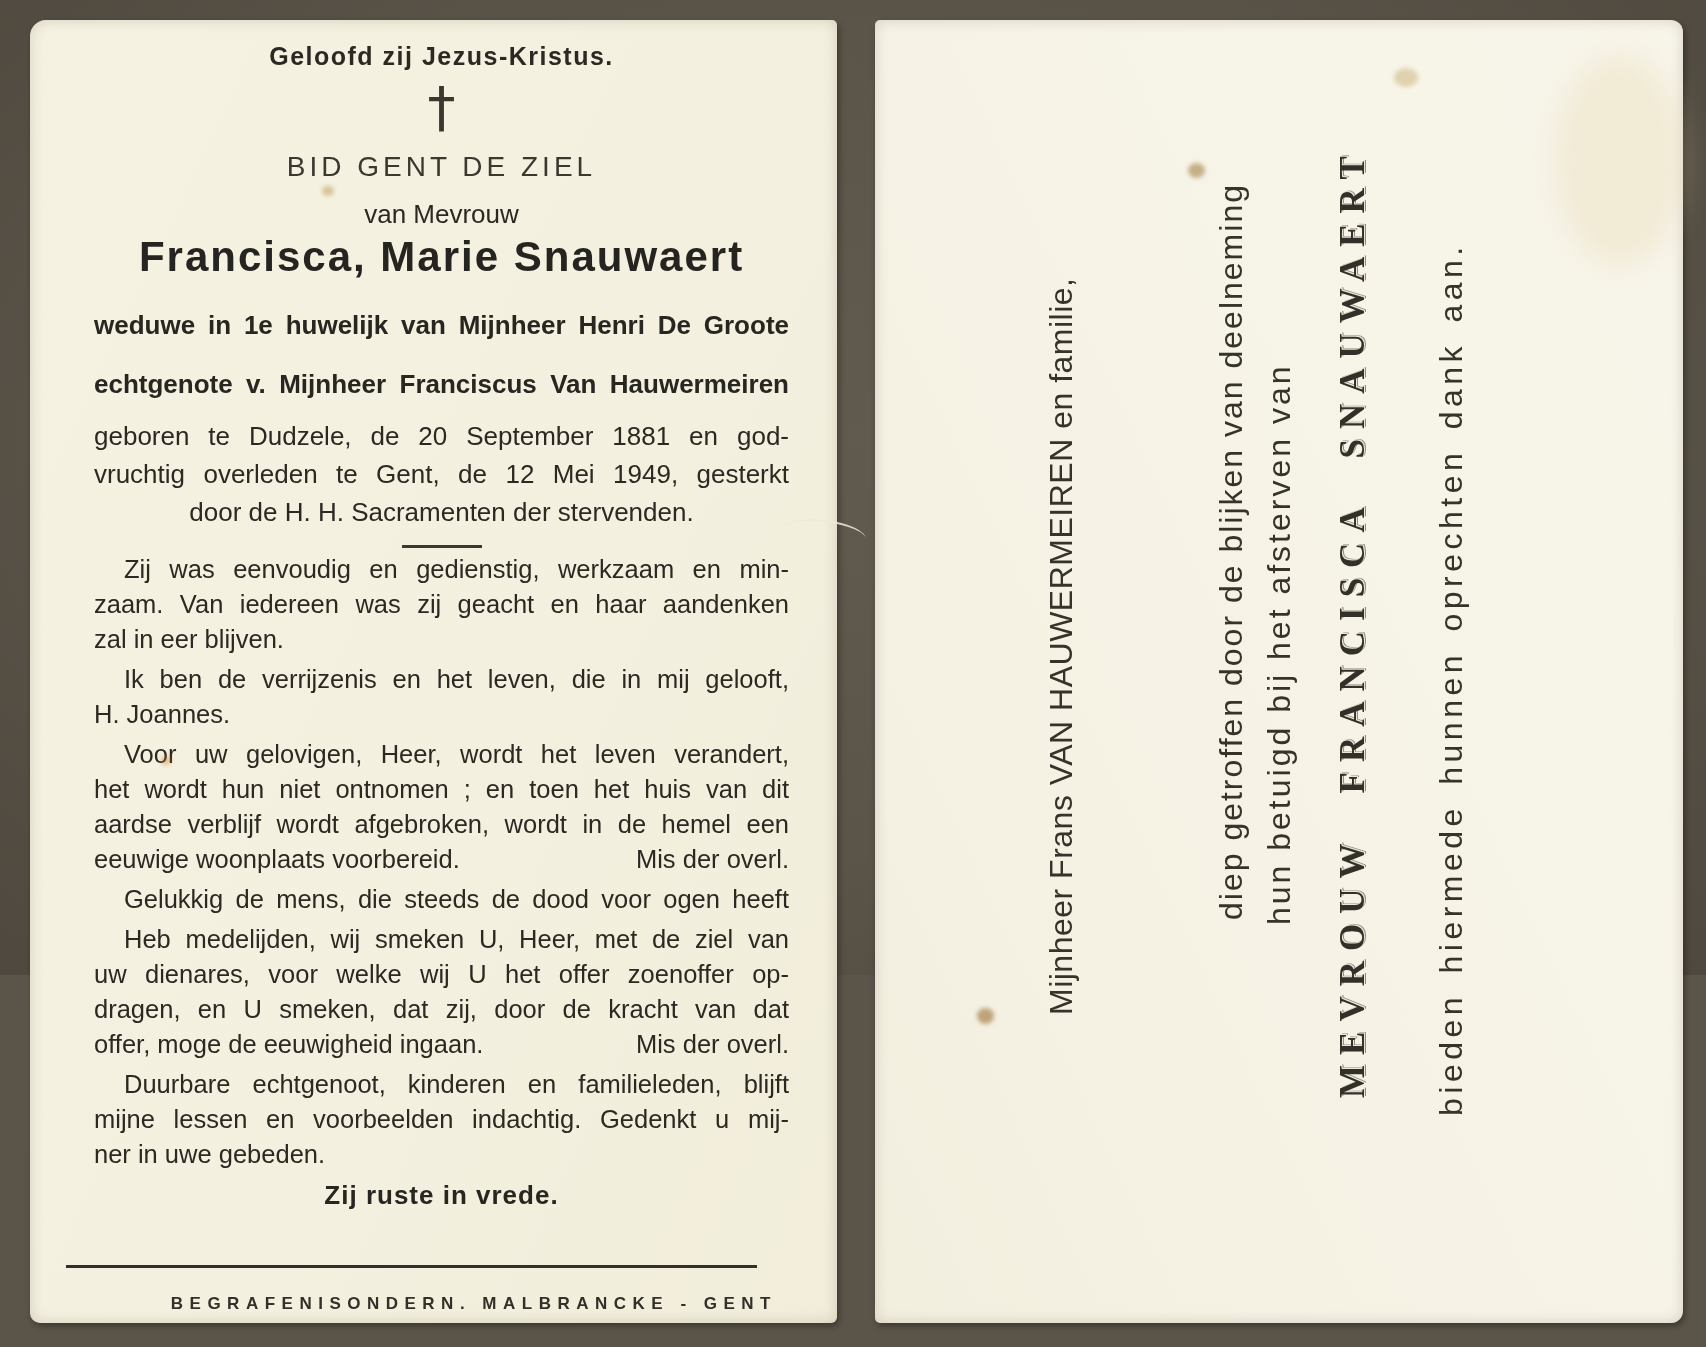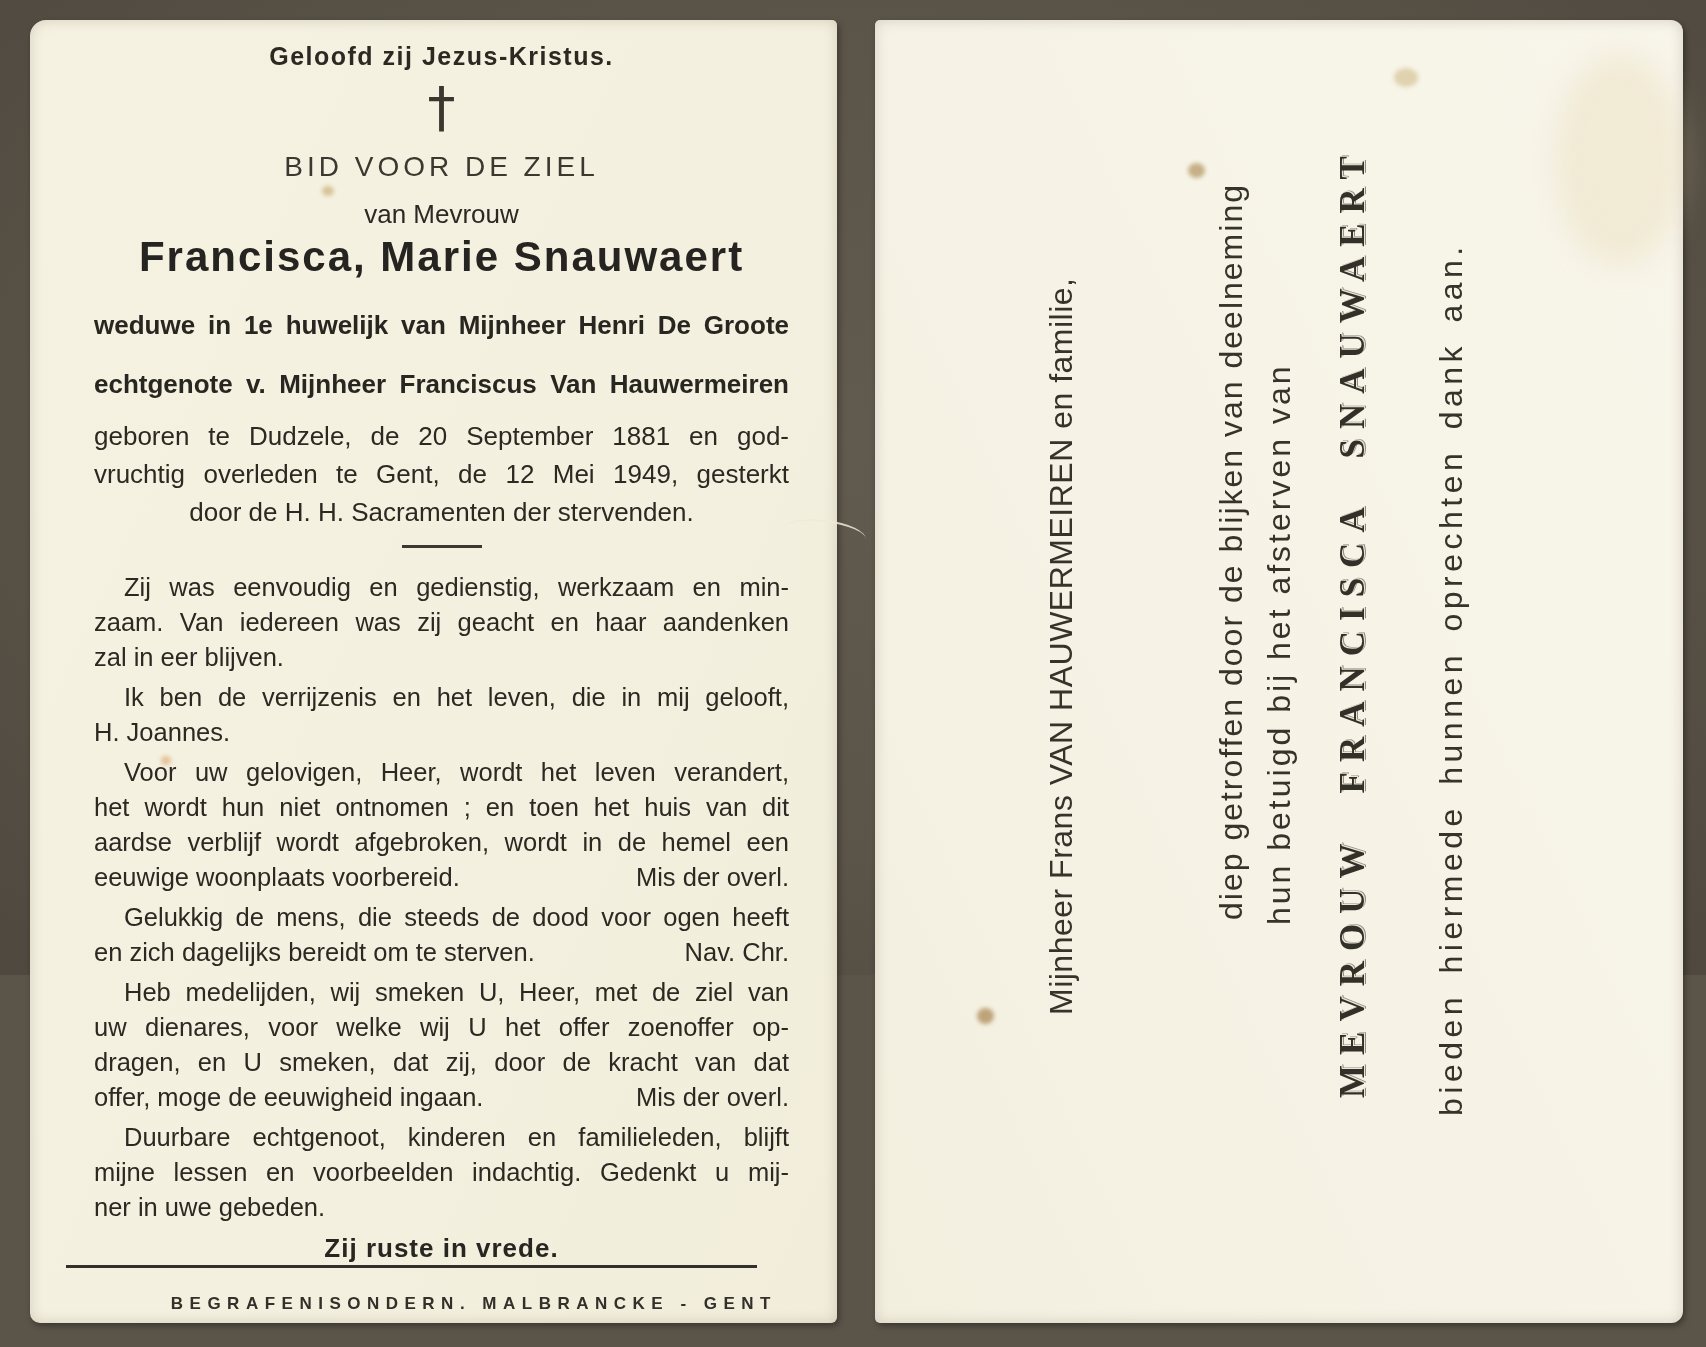--- a/index.html
+++ b/index.html
@@ -23,21 +23,21 @@
   .heading{margin-top:10px;font-size:28px;line-height:40px;letter-spacing:4px;color:#3a382f;}
   .subheading{margin-top:10px;font-size:26px;line-height:34px;color:var(--ink);}
   .name{font-size:42px;line-height:52px;font-weight:700;letter-spacing:2px;color:#262420;}
   .titles{margin-top:20px;}
   .title-ln{font-size:26px;line-height:45px;font-weight:700;color:#282620;
             text-align:justify;text-align-last:justify;margin-top:14px;}
   .vitals{margin-top:10px;}
   .vital-ln{font-size:26px;line-height:38px;color:var(--ink);}
   .j{text-align:justify;text-align-last:justify;}
   .divider{margin:14px auto 0 auto;width:80px;border-top:3px solid #3c3930;}
-  .paras{margin-top:22px;}
+  .paras{margin-top:4px;}
   .para{margin-bottom:5px;}
   .ln{font-size:25.5px;line-height:35px;color:var(--ink);}
   .ind{text-indent:30px;}
   .attr-ln{display:flex;justify-content:space-between;}
   .closing{margin-top:4px;font-size:26px;line-height:36px;font-weight:700;letter-spacing:1px;color:#282620;}
   .footer-rule{position:absolute;left:36px;right:80px;bottom:55px;border-top:3px solid #33302a;}
   .printer{position:absolute;left:36px;right:60px;bottom:6px;text-align:right;
            font-size:17px;line-height:26px;font-weight:700;letter-spacing:6.5px;color:#33302a;}
   
   .rot{position:absolute;transform:rotate(-90deg);transform-origin:0 0;white-space:nowrap;
@@ -55,21 +55,21 @@
 
 <div class="scan">
 
   <div class="page page-left">
     <div class="content">
 
       <div class="blessing center">Geloofd zij Jezus-Kristus.</div>
 
       <div class="cross center">†</div>
 
-      <div class="heading center">BID VOOR DE ZIEL</div>
+      <div class="heading center">BID GENT DE ZIEL</div>
 
       <div class="subheading center">van Mevrouw</div>
 
       <div class="name center">Francisca, Marie Snauwaert</div>
 
       <div class="titles">
         <div class="title-ln">weduwe in 1e huwelijk van Mijnheer Henri De Groote</div>
         <div class="title-ln">echtgenote v. Mijnheer Franciscus Van Hauwermeiren</div>
       </div>
 
@@ -101,24 +101,20 @@
           <div class="ln j">het wordt hun niet ontnomen ; en toen het huis van dit</div>
           <div class="ln j">aardse verblijf wordt afgebroken, wordt in de hemel een</div>
           <div class="ln attr-ln">
             <span>eeuwige woonplaats voorbereid.</span>
             <span class="attr">Mis der overl.</span>
           </div>
         </div>
 
         <div class="para">
           <div class="ln j ind">Gelukkig de mens, die steeds de dood voor ogen heeft</div>
-          <div class="ln attr-ln">
-            <span>en zich dagelijks bereidt om te sterven.</span>
-            <span class="attr">Nav. Chr.</span>
-          </div>
         </div>
 
         <div class="para">
           <div class="ln j ind">Heb medelijden, wij smeken U, Heer, met de ziel van</div>
           <div class="ln j">uw dienares, voor welke wij U het offer zoenoffer op-</div>
           <div class="ln j">dragen, en U smeken, dat zij, door de kracht van dat</div>
           <div class="ln attr-ln">
             <span>offer, moge de eeuwigheid ingaan.</span>
             <span class="attr">Mis der overl.</span>
           </div>

